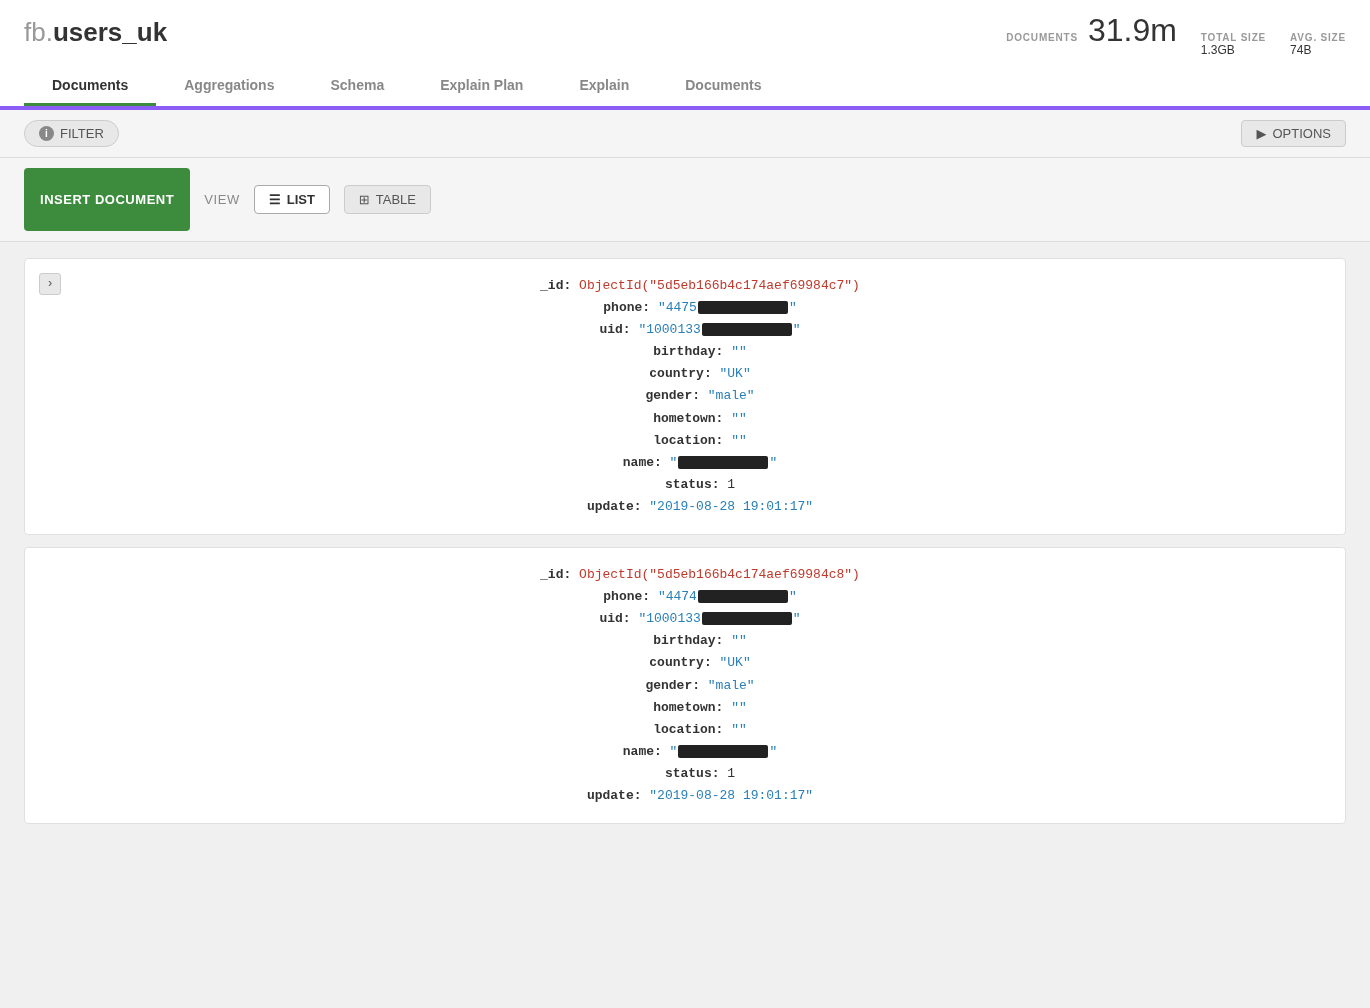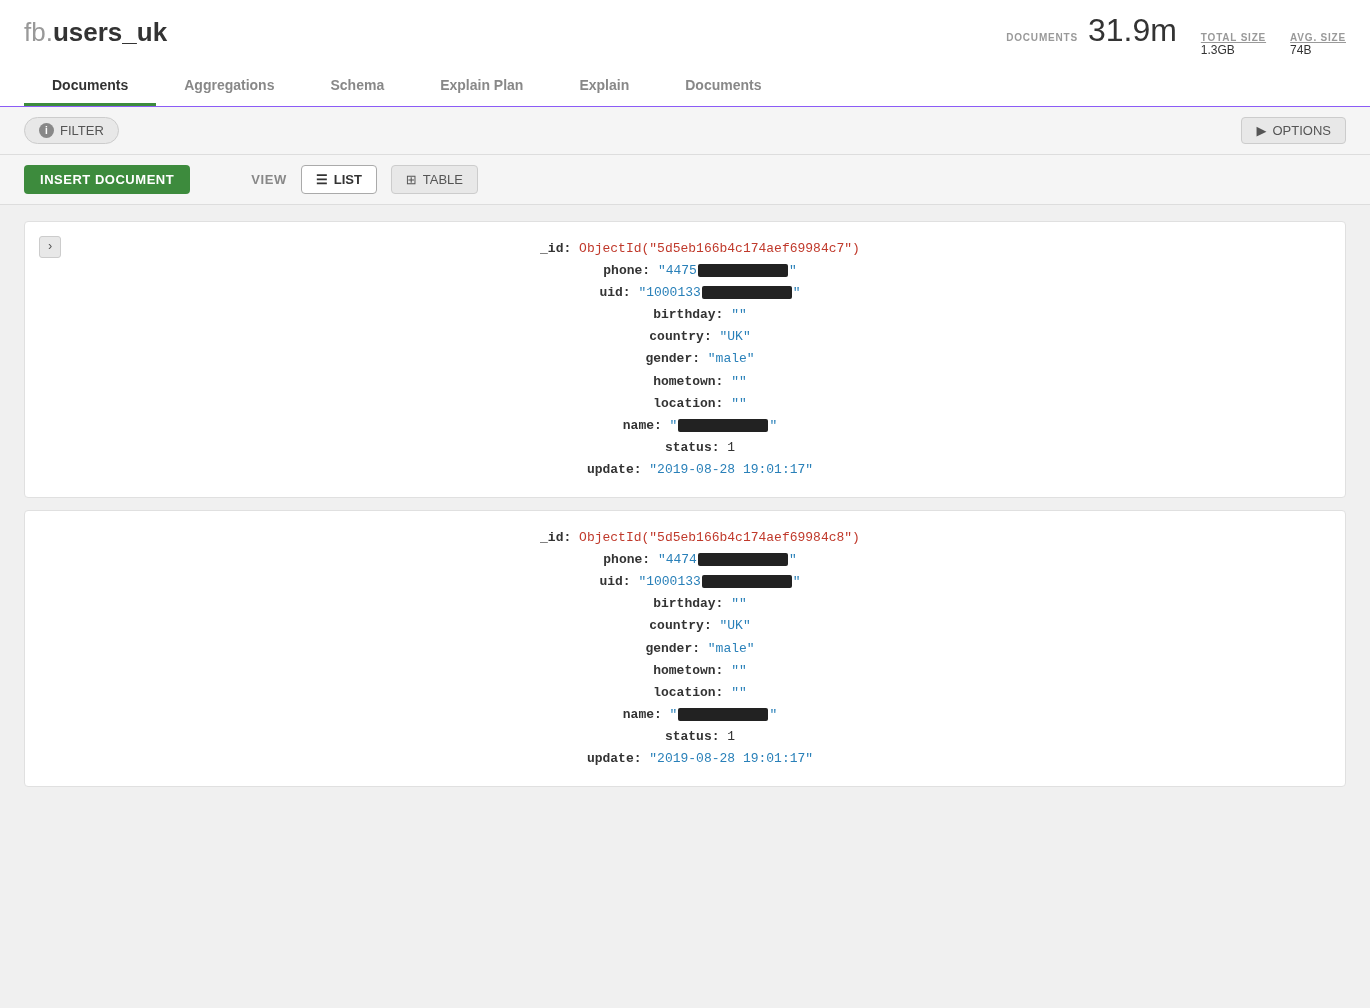--- a/index.html
+++ b/index.html
@@ -5,21 +5,21 @@
     * { box-sizing: border-box; margin: 0; padding: 0; }
     body {
       font-family: -apple-system, BlinkMacSystemFont, 'Segoe UI', sans-serif;
       background: #f0f0f0;
       color: #333;
       font-size: 14px;
     }
     .top-bar {
       background: #fff;
       padding: 12px 24px 0 24px;
-      border-bottom: 1px solid #8b5cf6;
+      border-bottom: 4px solid #8b5cf6;
     }
     .title-row {
       display: flex;
       align-items: baseline;
       justify-content: space-between;
       padding-bottom: 10px;
     }
     .collection-title {
       font-size: 26px;
       font-weight: 400;
@@ -48,21 +48,20 @@
       display: flex;
       flex-direction: column;
       align-items: flex-start;
     }
     .stat-size-label {
       font-size: 10px;
       font-weight: 700;
       color: #999;
       letter-spacing: 0.08em;
       text-transform: uppercase;
-      text-decoration: underline;
     }
     .stat-size-value {
       font-size: 12px;
       font-weight: 400;
       color: #333;
     }
     .tabs {
       display: flex;
       gap: 0;
     }
@@ -133,32 +132,31 @@
       display: flex;
       align-items: center;
       gap: 14px;
       border-bottom: 1px solid #ddd;
     }
     .insert-btn {
       background: #3d8b3d;
       color: #fff;
       border: none;
       border-radius: 4px;
-      padding: 7px 16px;
+      padding: 24px 16px;
       font-size: 13px;
       font-weight: 700;
       cursor: pointer;
       letter-spacing: 0.04em;
     }
     .view-label {
       font-size: 13px;
       color: #888;
-      font-weight: 700;
+      font-weight: 400;
       letter-spacing: 0.05em;
-      margin-left: 47px;
     }
     .view-btn {
       background: #e8e8e8;
       border: 1px solid #ccc;
       border-radius: 4px;
       padding: 6px 14px;
       font-size: 13px;
       cursor: pointer;
       display: flex;
       align-items: center;

